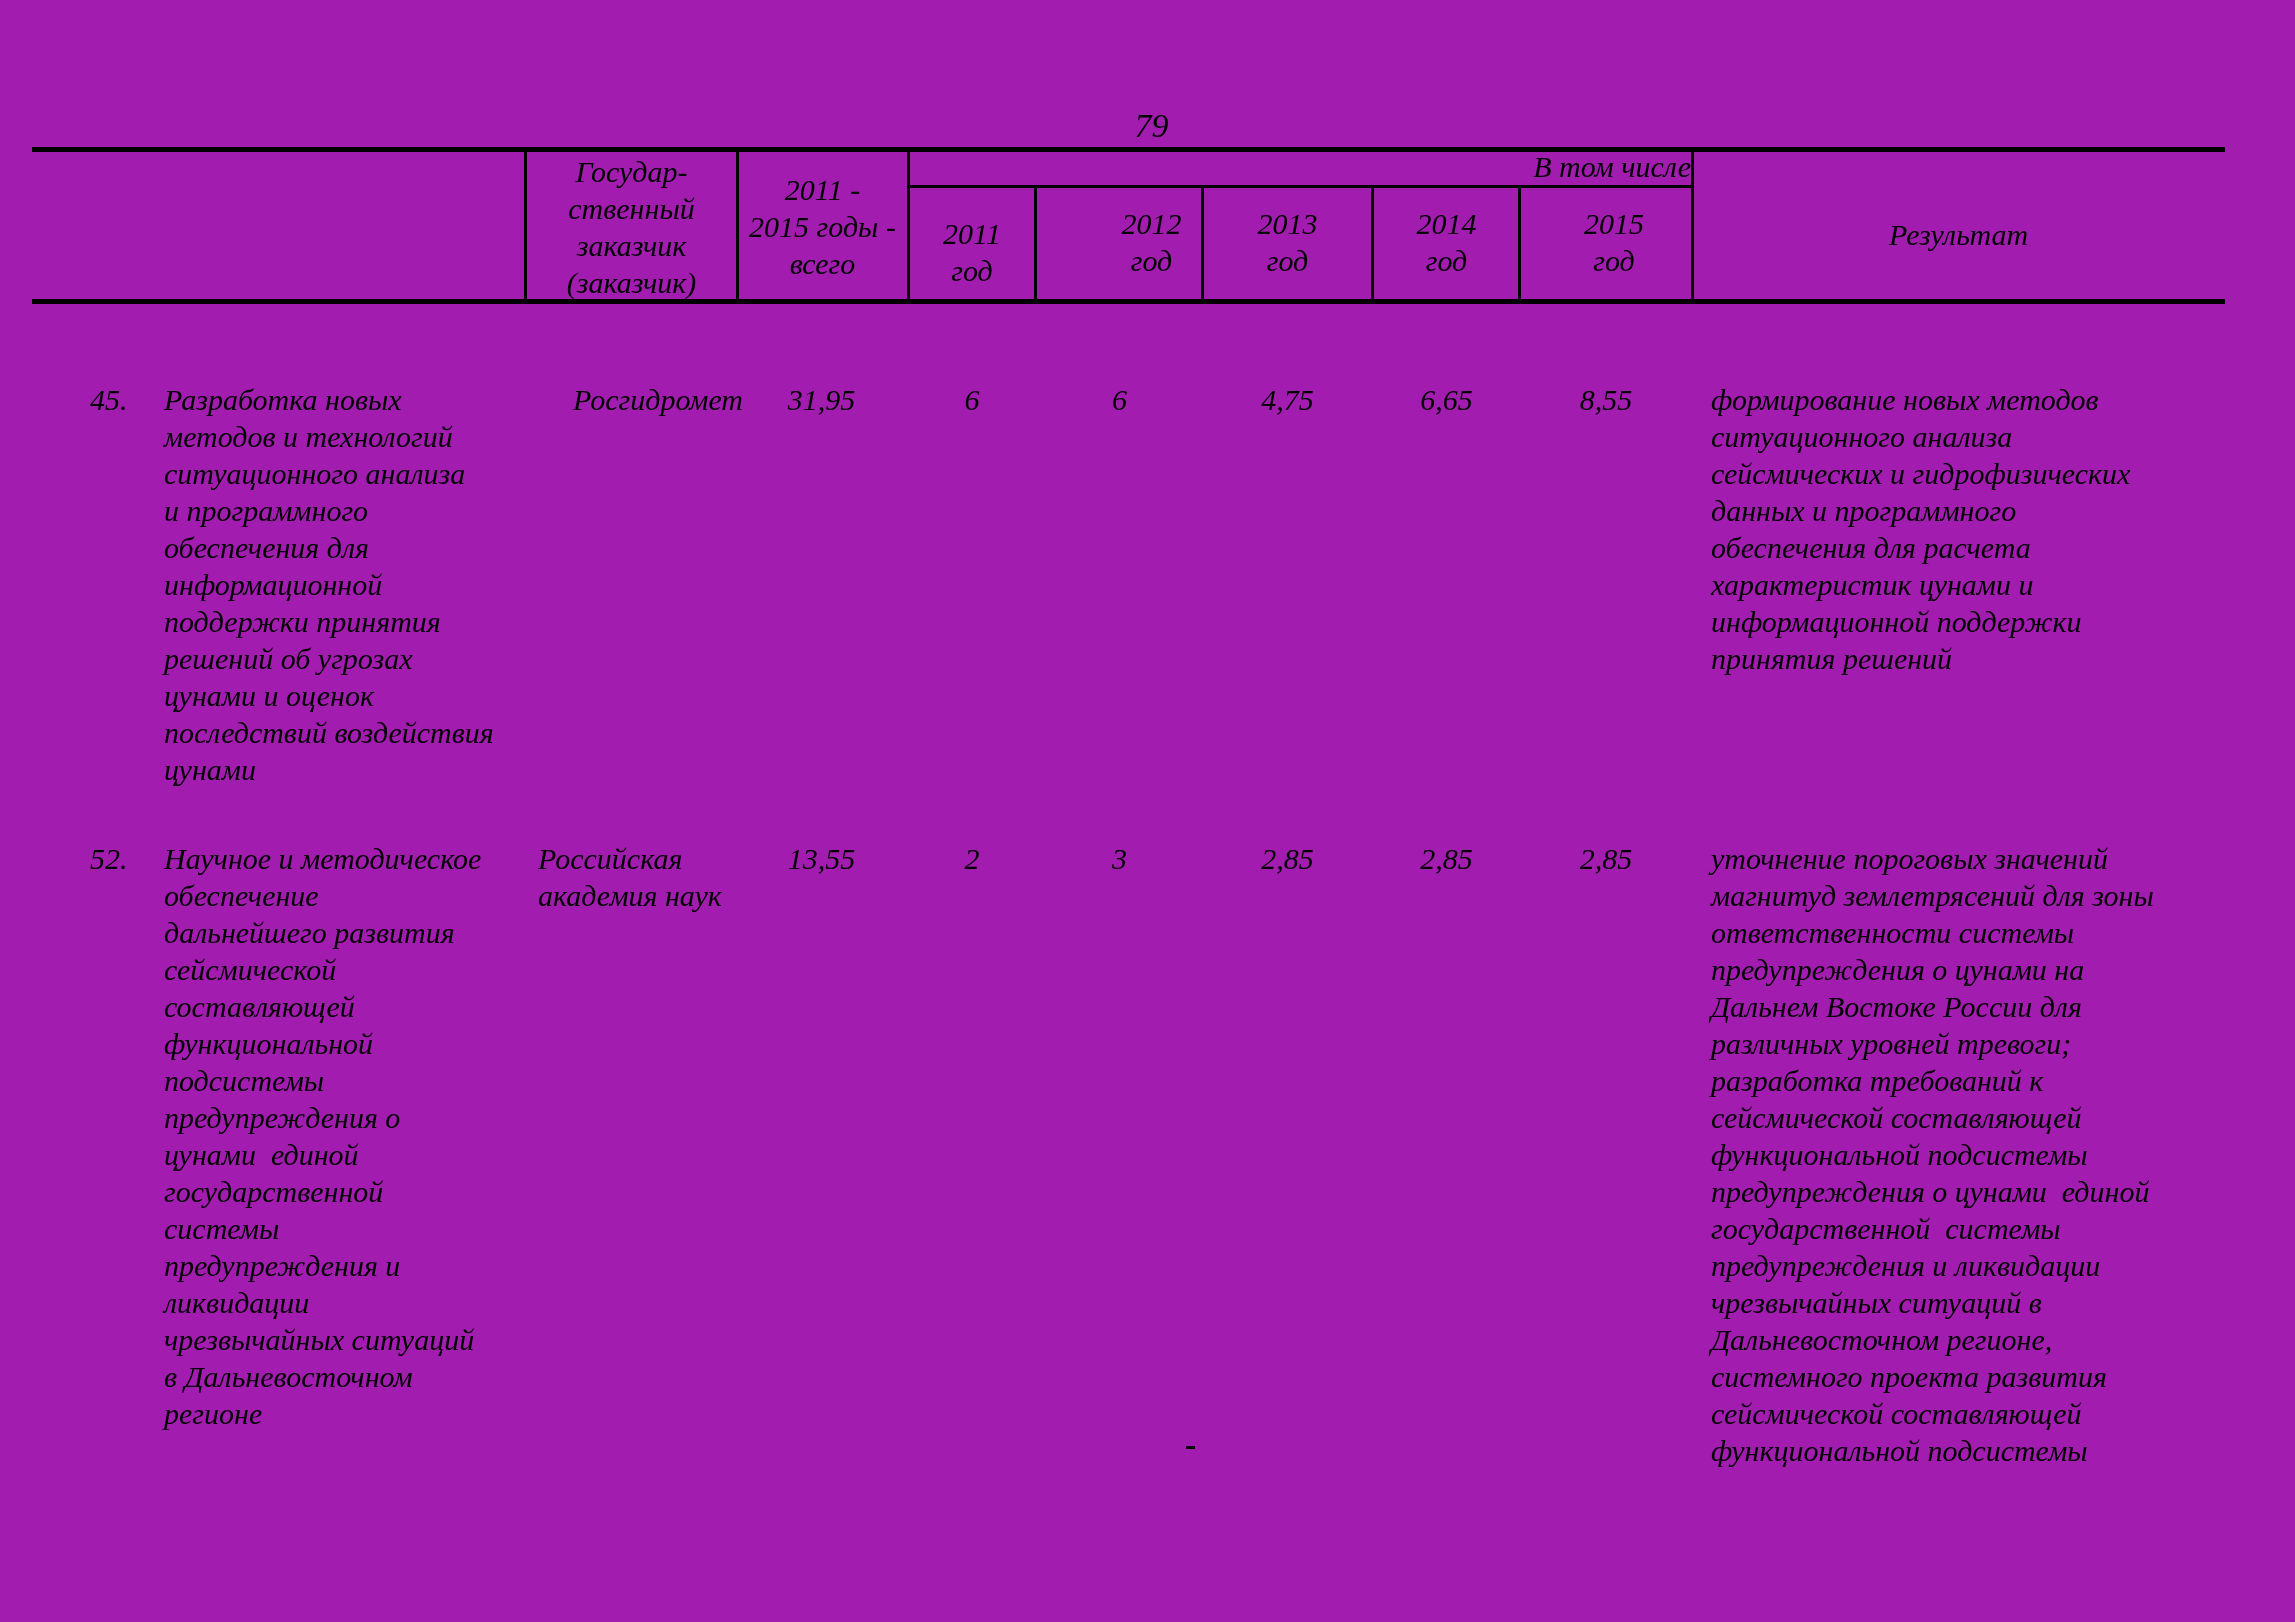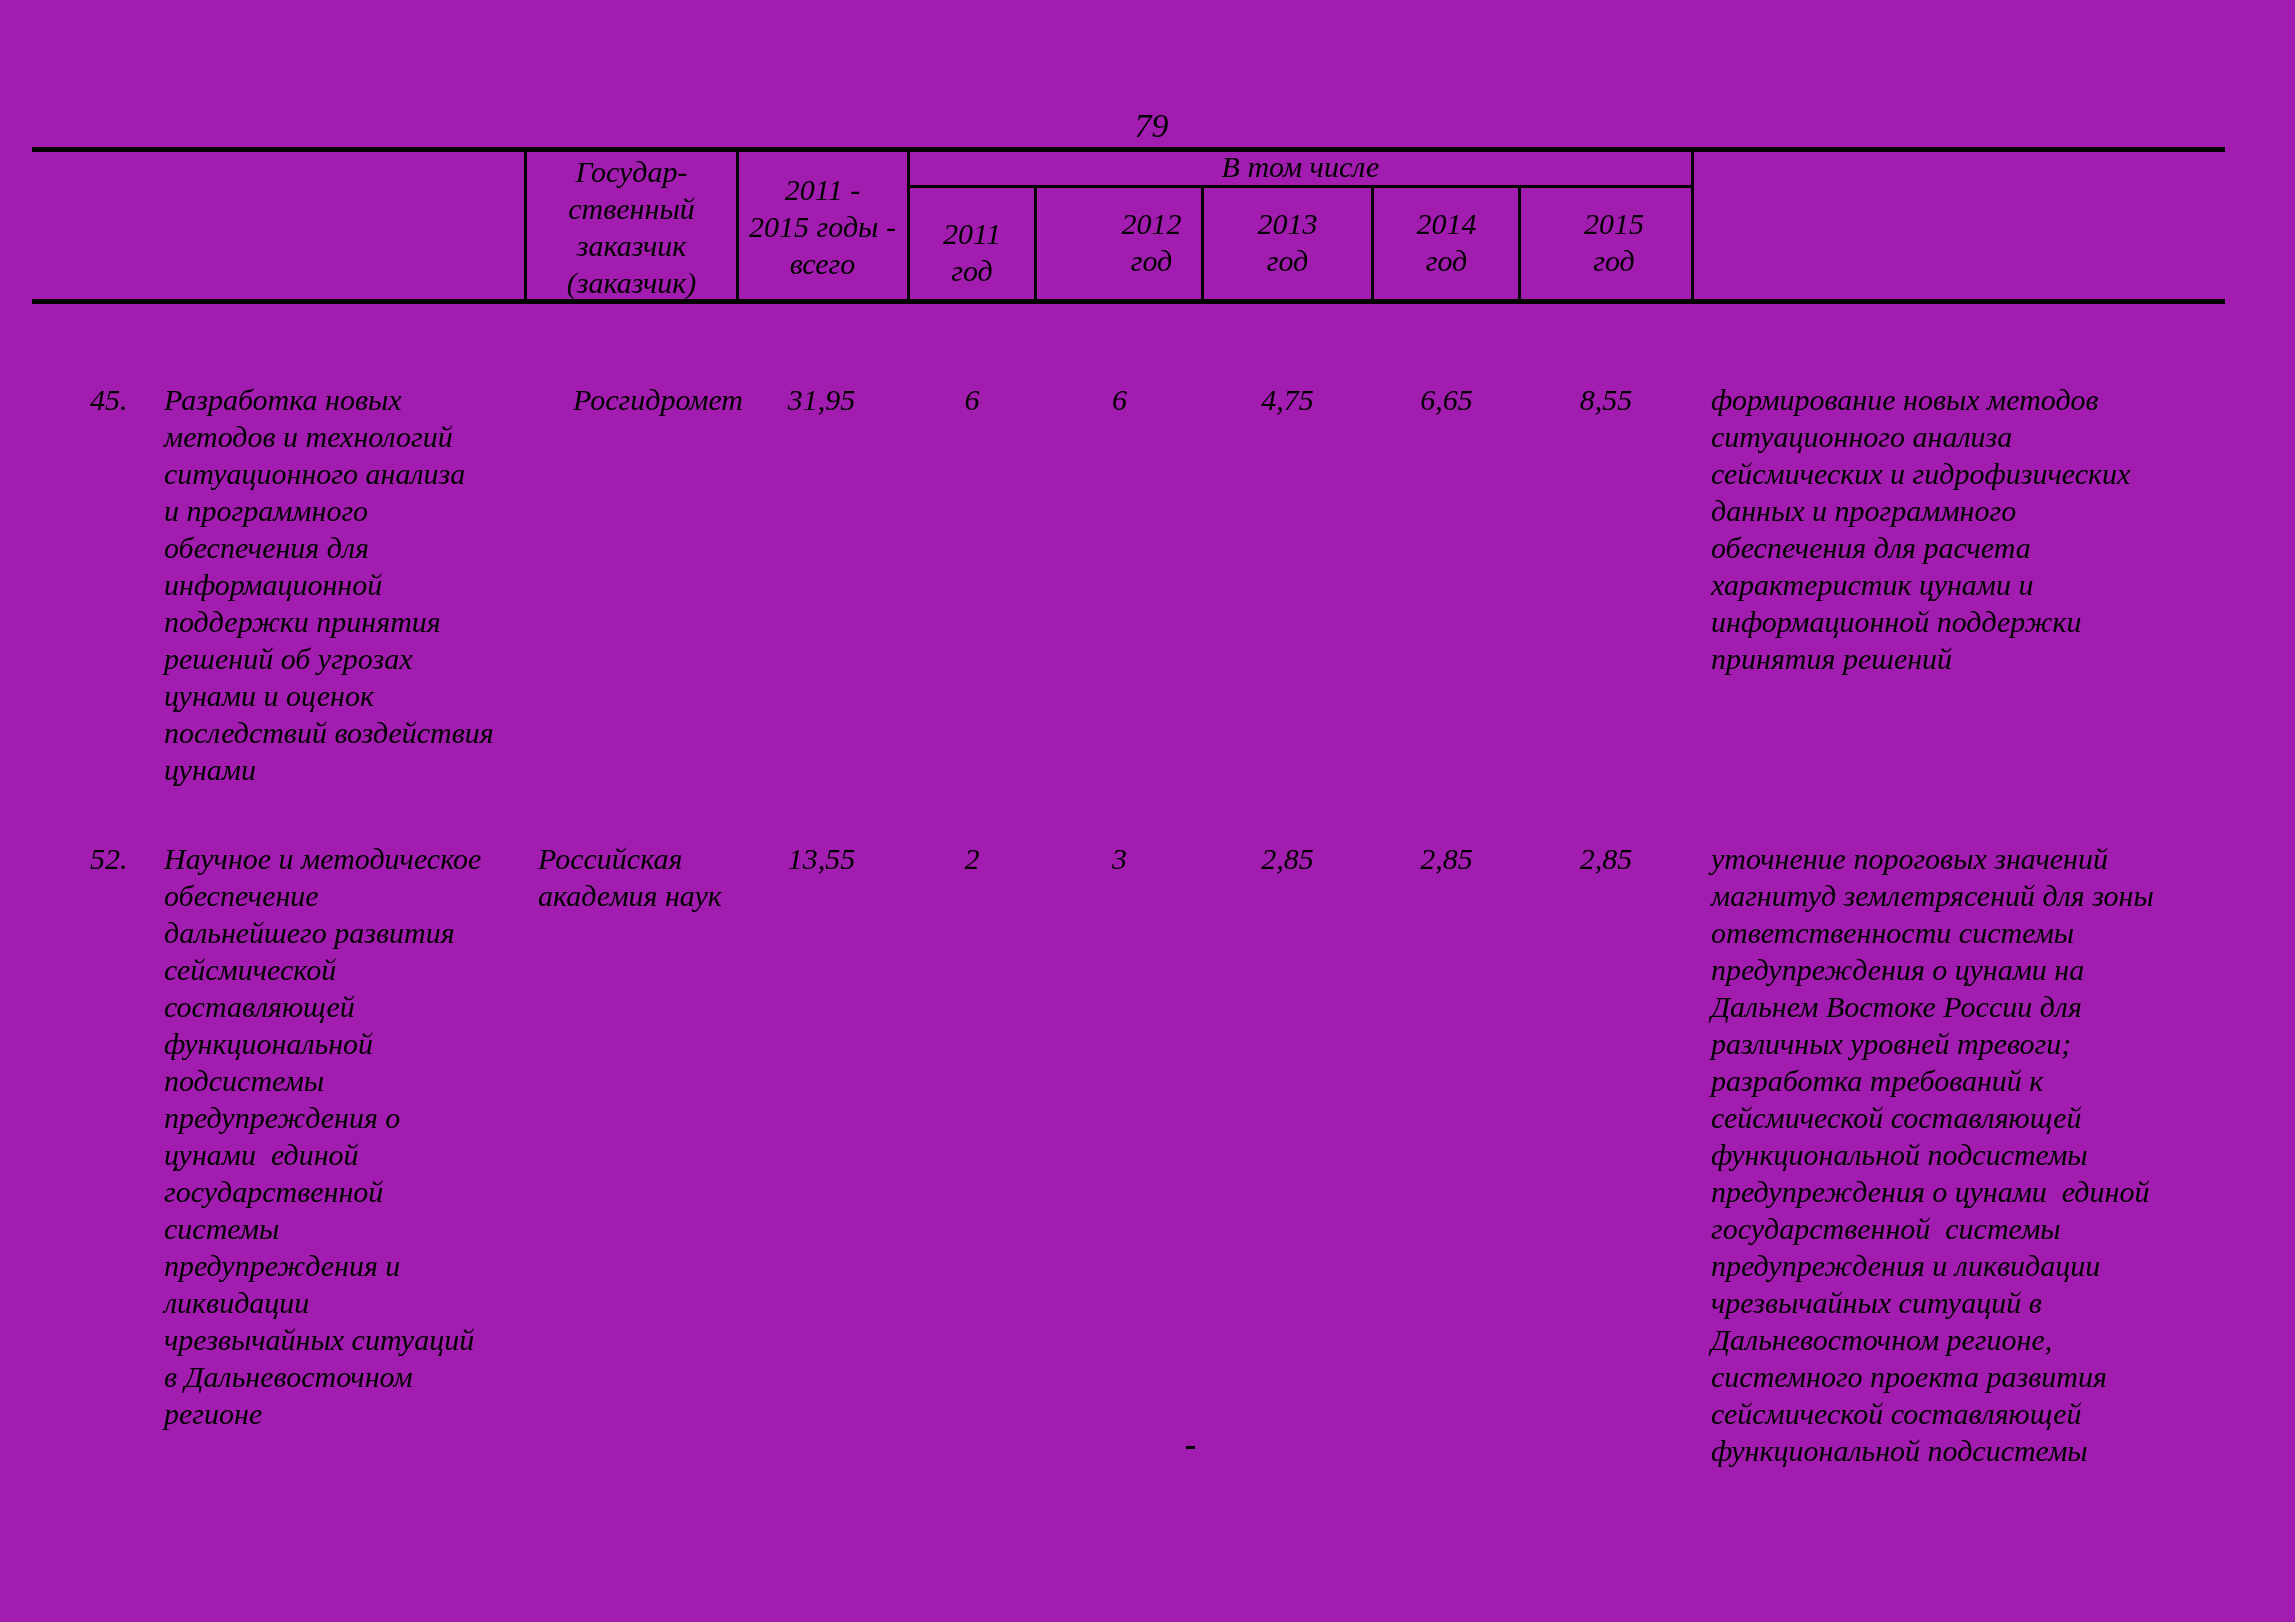--- a/index.html
+++ b/index.html
@@ -67,31 +67,32 @@
   <div class="rule" style="left:1371px; top:186px; width:2.6px; height:118px;"></div>
   <div class="rule" style="left:1518px; top:186px; width:2.6px; height:118px;"></div>
 
   <div class="hdr" style="left:527px; top:153px; width:209px;">Государ-
 ственный
 заказчик
 (заказчик)</div>
   <div class="hdr" style="left:738px; top:171px; width:169px;text-align:center;">2011 -
 2015 годы -
 всего</div>
-  <div class="hdr" style="left:910px; top:150px; width:781px; line-height:33px;">В том числе</div>
+  <div class="hdr" style="left:910px; top:150px; width:781px; line-height:33px;text-align:right;">В том числе</div>
   <div class="hdr" style="left:910px; top:215px; width:124px;">2011
 год</div>
   <div class="hdr" style="left:1037px; top:205px; width:165px;margin-left:32px;">2012
 год</div>
   <div class="hdr" style="left:1204px; top:205px; width:167px;">2013
 год</div>
   <div class="hdr" style="left:1374px; top:205px; width:145px;">2014
 год</div>
   <div class="hdr" style="left:1521px; top:205px; width:186px;">2015
 год</div>
+  <div class="hdr" style="left:1693px; top:216px; width:531px;">Результат</div>
 
   <div class="txt" style="left:90px; top:381px; width:62px;">45.</div>
   <div class="txt" style="left:164px; top:381px; width:406px;">Разработка новых
 методов и технологий
 ситуационного анализа
 и программного
 обеспечения для
 информационной
 поддержки принятия
 решений об угрозах

